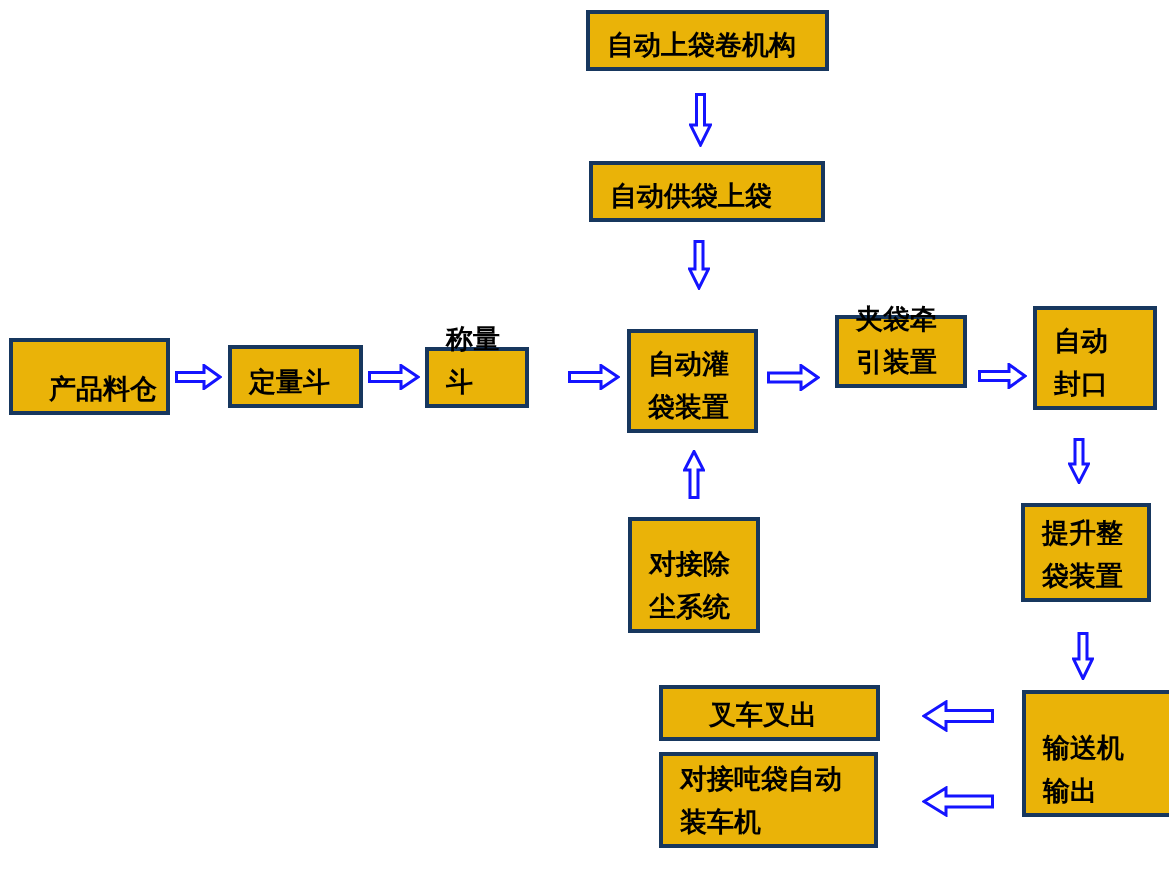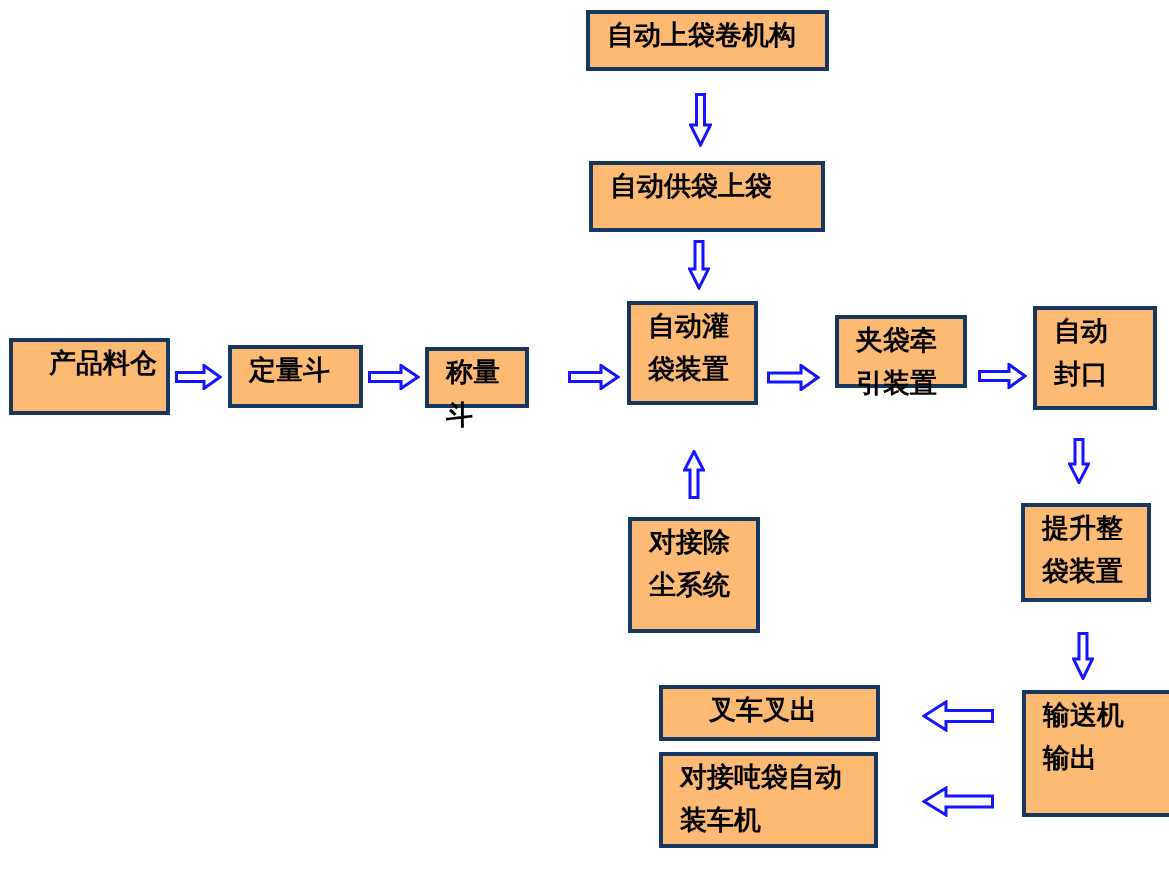--- a/index.html
+++ b/index.html
@@ -14,23 +14,23 @@
     position: relative;
     width: 1169px;
     height: 875px;
     background: #ffffff;
     overflow: hidden;
   }
   .node {
     position: absolute;
     box-sizing: border-box;
     border: 4px solid #17375e;
-    background: #fdba74;
+    background: #eab308;
     display: flex;
-    align-items: flex-start;
+    align-items: flex-end;
     padding-left: 17px;
     padding-right: 4px;
     color: #000000;
     font-size: 27px;
     font-weight: bold;
     line-height: 1.6;
   }
   .node .label {
     white-space: pre-line;
   }
@@ -47,37 +47,37 @@
 </style>
 </head>
 <body>
 
 <div id="canvas">
 
   <div class="node" style="left:586px; top:10px;  width:243px; height:61px;">
     <span class="label">自动上袋卷机构</span>
   </div>
 
-  <div class="node" style="left:589px; top:161px; width:236px; height:71px;">
+  <div class="node" style="left:589px; top:161px; width:236px; height:61px;">
     <span class="label">自动供袋上袋</span>
   </div>
 
   <div class="node" style="left:9px;   top:338px; width:161px; height:77px;padding-left:36px;">
     <span class="label">产品料仓</span>
   </div>
 
   <div class="node" style="left:228px; top:345px; width:135px; height:63px;">
     <span class="label">定量斗</span>
   </div>
 
   <div class="node" style="left:425px; top:347px; width:104px; height:61px;">
     <span class="label">称量斗</span>
   </div>
 
-  <div class="node" style="left:627px; top:301px; width:131px; height:104px;">
+  <div class="node" style="left:627px; top:329px; width:131px; height:104px;">
     <span class="label">自动灌
 袋装置</span>
   </div>
 
   <div class="node" style="left:835px; top:315px; width:132px; height:73px;">
     <span class="label">夹袋牵
 引装置</span>
   </div>
 
   <div class="node" style="left:1033px; top:306px; width:124px; height:104px;">

